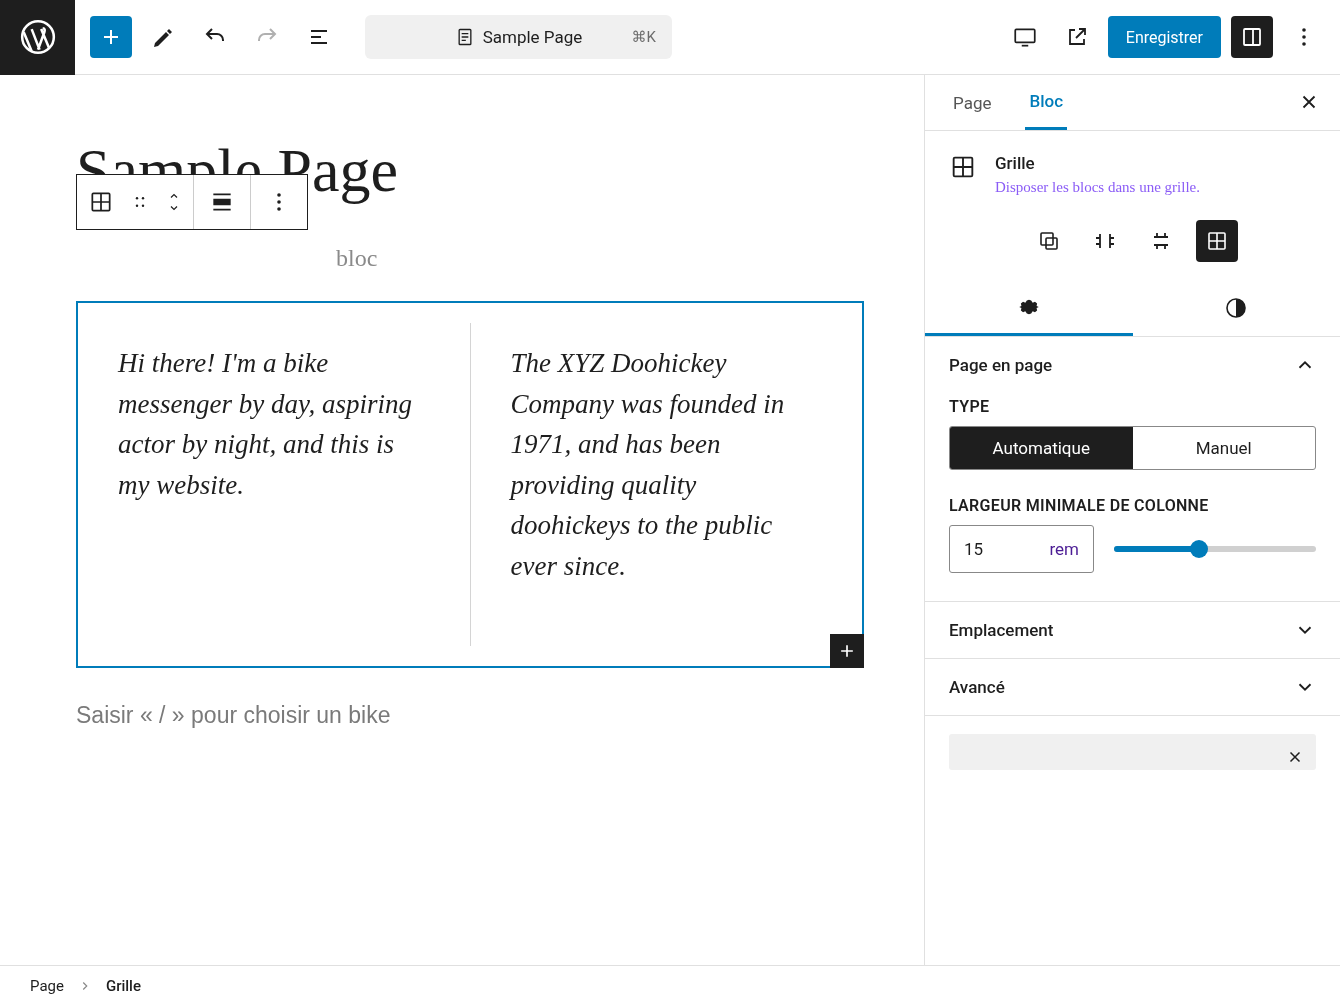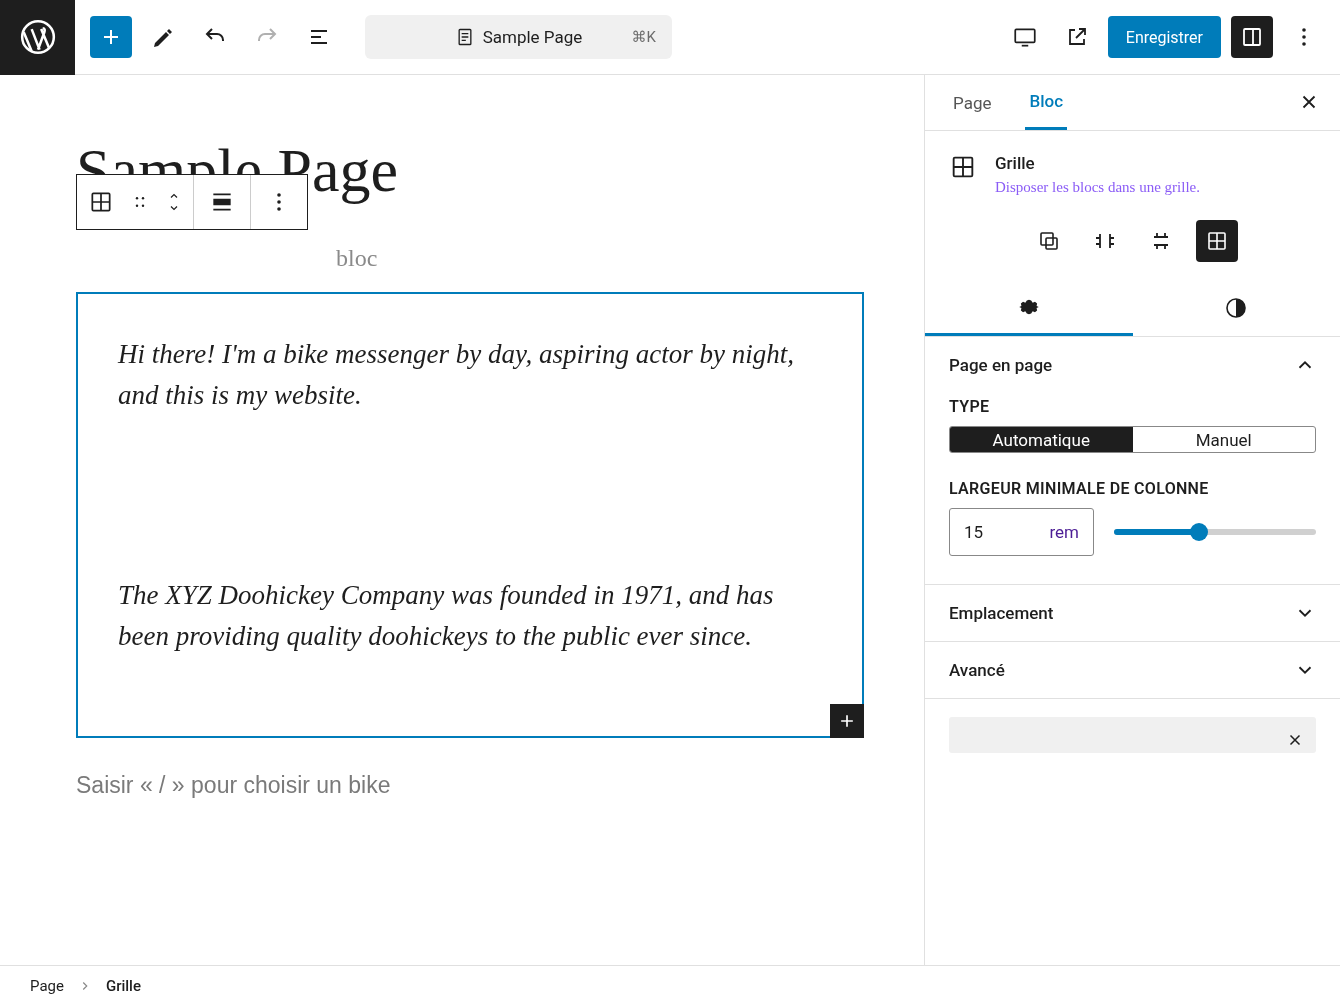--- a/index.html
+++ b/index.html
@@ -28,21 +28,21 @@
   .canvas-inner { padding: 30px 60px 0 76px; }
   .page-title { font-family: Georgia, "Times New Roman", serif; font-size:62px; font-weight:400; margin-bottom:24px; margin-top:30px;}
   .block-toolbar-wrap { position:relative; }
   .block-toolbar { position:absolute; top:-56px; left:0; display:flex; border:1px solid #1e1e1e; background:#fff; height:56px; z-index:5;}
   .bt-group { display:flex; align-items:center; border-right:1px solid #ccc; }
   .bt-group:last-child{border-right:none;}
   .bt-btn { width:56px; height:100%; display:flex; align-items:center; justify-content:center; cursor:pointer; }
   .bt-btn.narrow{width:30px;}
   .bt-btn.mid{width:38px;}
   .block-toolbar-placeholder { font-size:24px; color:#8a8a8a; font-family:Georgia,serif; margin-left:260px; height:56px; line-height:56px;}
-  .grid-block { border:2px solid #007cba; display:flex; position:relative; margin-top:6px;flex-direction:column;}
+  .grid-block { border:2px solid #007cba; display:flex; position:relative; margin-top:15px;}
   .grid-cell { flex:1; padding:40px 40px 80px; font-family:Georgia,serif; font-style:italic; font-size:27px; line-height:1.5;}
   .grid-divider { width:1px; background:#d4d4d4; margin:20px 0;}
   .add-block-btn { position:absolute; right:-2px; bottom:-2px; width:34px; height:34px; background:#1e1e1e; color:#fff; display:flex; align-items:center; justify-content:center; cursor:pointer;}
   .slash-hint { margin-top:34px; font-size:23px; color:#7a7a7a; font-family:-apple-system,sans-serif;}
 
   
   .sidebar { width:416px; border-left:1px solid #e0e0e0; display:flex; flex-direction:column; overflow-y:auto;}
   .tabs { display:flex; align-items:center; padding:0 24px; height:56px; border-bottom:1px solid #e0e0e0; position:relative;}
   .tab { font-size:17px; padding:0 4px; margin-right:30px; height:100%; display:flex; align-items:center; cursor:pointer; color:#555;}
   .tab.active { color:#007cba; border-bottom:3px solid #007cba; font-weight:500;}
@@ -54,21 +54,21 @@
   .transforms { display:flex; justify-content:center; gap:14px; padding:6px 0 18px;}
   .trans-btn{width:42px;height:42px;display:flex;align-items:center;justify-content:center;border-radius:4px;cursor:pointer;}
   .trans-btn.active{background:#1e1e1e;color:#fff;}
   .subtabs{display:flex;border-bottom:1px solid #e0e0e0;}
   .subtab{flex:1;height:56px;display:flex;align-items:center;justify-content:center;cursor:pointer;}
   .subtab.active{border-bottom:3px solid #007cba;}
   .panel{border-bottom:1px solid #e0e0e0;}
   .panel-head{height:56px;display:flex;align-items:center;justify-content:space-between;padding:0 24px;cursor:pointer;font-size:17px;font-weight:500;}
   .panel-body{padding:4px 24px 28px;}
   .lbl{font-size:16px;font-weight:600;text-transform:uppercase;letter-spacing:0.02em;margin-bottom:10px;display:block;}
-  .segmented{display:flex;border:1px solid #888;border-radius:3px;overflow:hidden;height:27px;margin-bottom:26px;}
+  .segmented{display:flex;border:1px solid #888;border-radius:3px;overflow:hidden;height:44px;margin-bottom:26px;}
   .seg{flex:1;display:flex;align-items:center;justify-content:center;font-size:17px;cursor:pointer;}
   .seg.active{background:#1e1e1e;color:#fff;}
   .width-row{display:flex;align-items:center;gap:20px;}
   .num-input{width:145px;height:48px;border:1px solid #888;border-radius:3px;display:flex;align-items:center;padding:0 14px;justify-content:space-between;}
   .num-input .val{font-size:17px;}
   .num-input .unit{color:#4c1d95;font-size:17px;}
   .slider{flex:1;position:relative;height:6px;background:#d0d0d0;border-radius:3px;}
   .slider-fill{position:absolute;left:0;top:0;height:100%;width:42%;background:#007cba;border-radius:3px;}
   .slider-thumb{position:absolute;left:42%;top:50%;transform:translate(-50%,-50%);width:18px;height:18px;border-radius:50%;background:#007cba;}
   .notice{margin:18px 24px;background:#f0f0f0;border-radius:3px;padding:18px 44px 18px 18px;position:relative;font-size:15px;line-height:1.5;}

